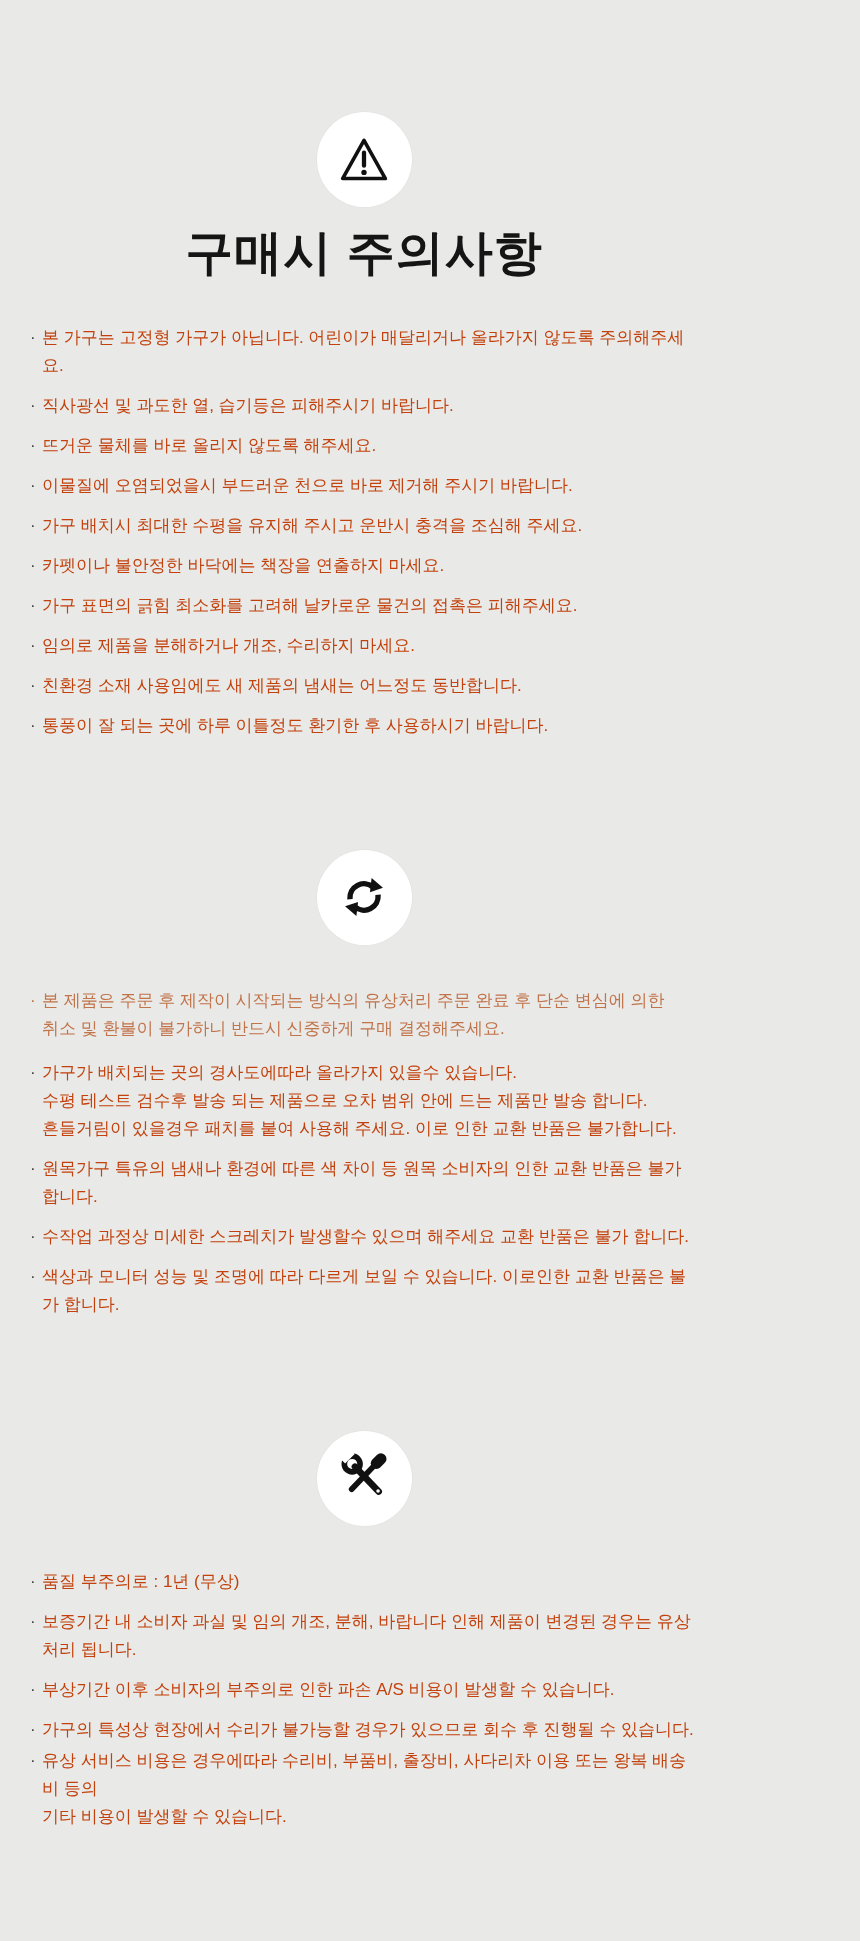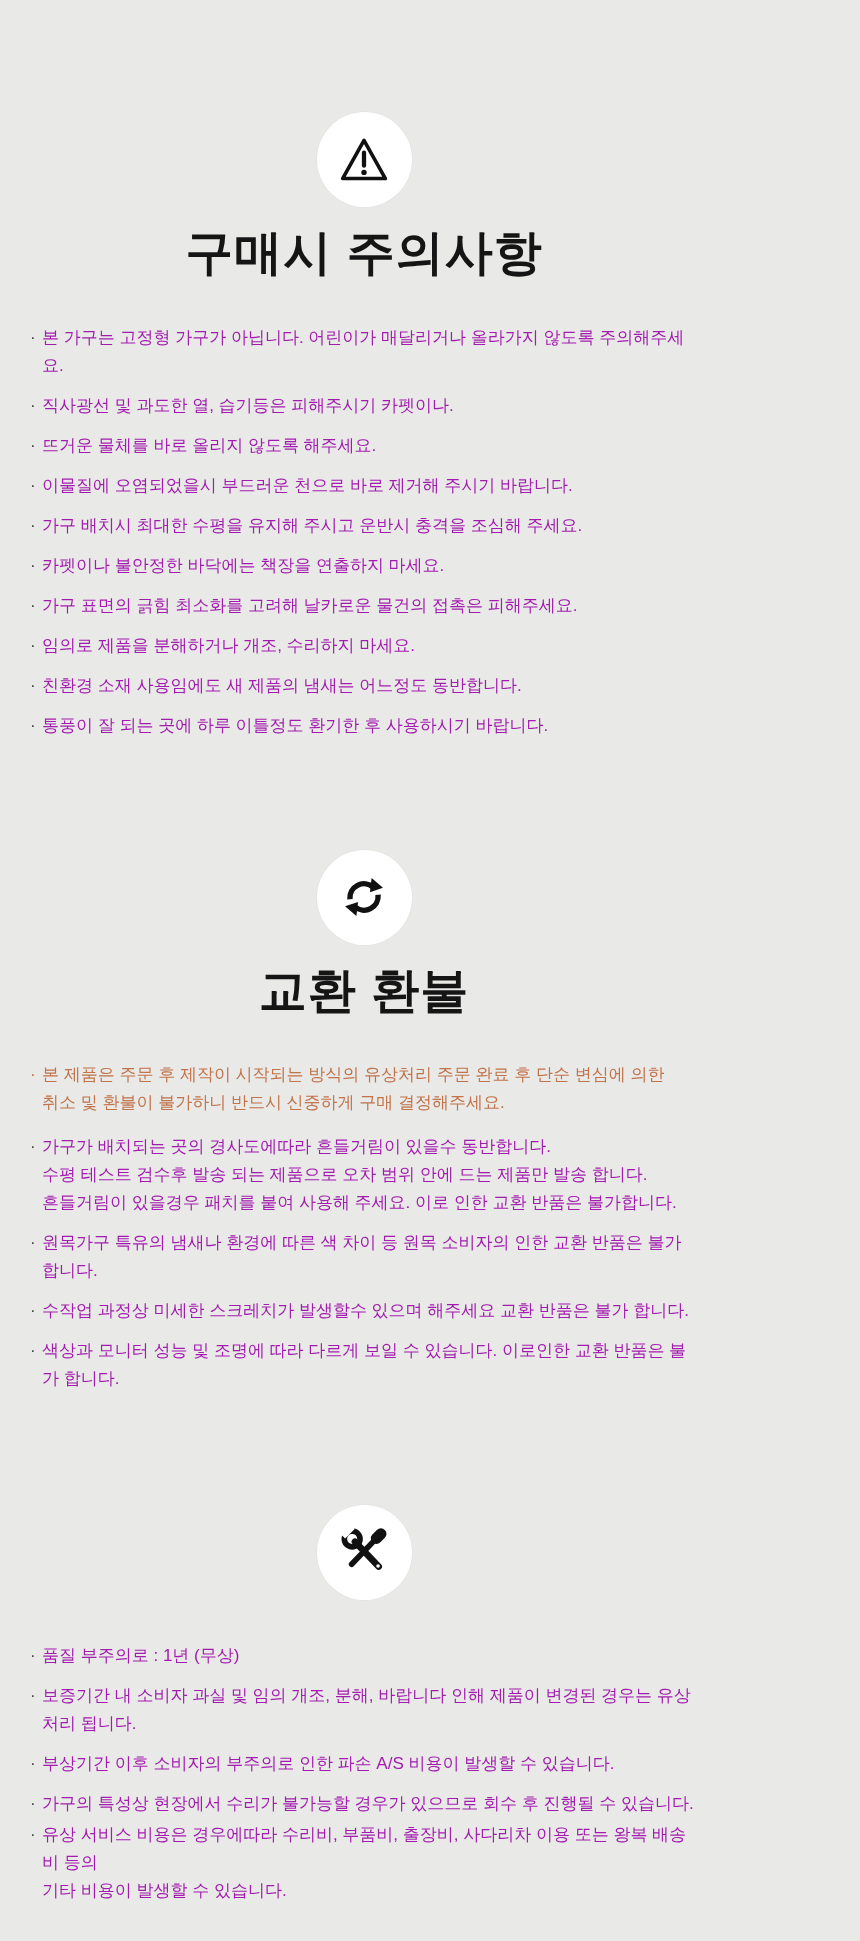--- a/index.html
+++ b/index.html
@@ -31,21 +31,21 @@
   .row { display:flex; align-items:flex-start; margin-bottom:12px; }
   .row.tight { margin-bottom:3px; }
   .bullet {
     flex:0 0 auto; width:12px;
     font-size:17px; line-height:28px; color:#474747;
   }
   .txt {
     flex:1 1 auto; margin:0;
     font-size:17px; line-height:28px;
     white-space:pre-line;
-    color:#a21caf;
+    color:#c2410c;
   }
   .orange .bullet, .orange .txt { color:#c1734a; }
 
   #sec-purchase .icon-circle { margin-top:112px; }
   #sec-exchange .icon-circle { margin-top:110px; }
   #sec-as       .icon-circle { margin-top:112px; }
 
   #sec-exchange .notice { margin-top:42px; margin-bottom:16px; }
   #sec-exchange .list   { margin-top:0; }
   #sec-as .list { margin-top:42px; }
@@ -66,21 +66,21 @@
     </div>
     <h1 class="section-title">구매시 주의사항</h1>
 
     <div class="list">
       <div class="row">
         <span class="bullet">·</span>
         <p class="txt">본 가구는 고정형 가구가 아닙니다. 어린이가 매달리거나 올라가지 않도록 주의해주세요.</p>
       </div>
       <div class="row">
         <span class="bullet">·</span>
-        <p class="txt">직사광선 및 과도한 열, 습기등은 피해주시기 카펫이나.</p>
+        <p class="txt">직사광선 및 과도한 열, 습기등은 피해주시기 바랍니다.</p>
       </div>
       <div class="row">
         <span class="bullet">·</span>
         <p class="txt">뜨거운 물체를 바로 올리지 않도록 해주세요.</p>
       </div>
       <div class="row">
         <span class="bullet">·</span>
         <p class="txt">이물질에 오염되었을시 부드러운 천으로 바로 제거해 주시기 바랍니다.</p>
       </div>
       <div class="row">
@@ -112,32 +112,31 @@
 
   <section id="sec-exchange">
     <div class="icon-circle">
       <svg width="52" height="52" viewBox="0 0 48 48">
         <path d="M11 26 A13 13 0 0 1 32.5 15" fill="none" stroke="#111" stroke-width="5"></path>
         <polygon points="31,6.5 41.5,15.5 29.5,19.5" fill="#111"></polygon>
         <path d="M37 22 A13 13 0 0 1 15.5 33" fill="none" stroke="#111" stroke-width="5"></path>
         <polygon points="17,41.5 6.5,32.5 18.5,28.5" fill="#111"></polygon>
       </svg>
     </div>
-    <h1 class="section-title">교환 환불</h1>
 
     <div class="notice row orange">
       <span class="bullet">·</span>
       <p class="txt">본 제품은 주문 후 제작이 시작되는 방식의 유상처리 주문 완료 후 단순 변심에 의한
 취소 및 환불이 불가하니 반드시 신중하게 구매 결정해주세요.</p>
     </div>
 
     <div class="list">
       <div class="row">
         <span class="bullet">·</span>
-        <p class="txt">가구가 배치되는 곳의 경사도에따라 흔들거림이 있을수 동반합니다.
+        <p class="txt">가구가 배치되는 곳의 경사도에따라 올라가지 있을수 있습니다.
 수평 테스트 검수후 발송 되는 제품으로 오차 범위 안에 드는 제품만 발송 합니다.
 흔들거림이 있을경우 패치를 붙여 사용해 주세요. 이로 인한 교환 반품은 불가합니다.</p>
       </div>
       <div class="row">
         <span class="bullet">·</span>
         <p class="txt">원목가구 특유의 냄새나 환경에 따른 색 차이 등 원목 소비자의 인한 교환 반품은 불가 합니다.</p>
       </div>
       <div class="row">
         <span class="bullet">·</span>
         <p class="txt">수작업 과정상 미세한 스크레치가 발생할수 있으며 해주세요 교환 반품은 불가 합니다.</p>

